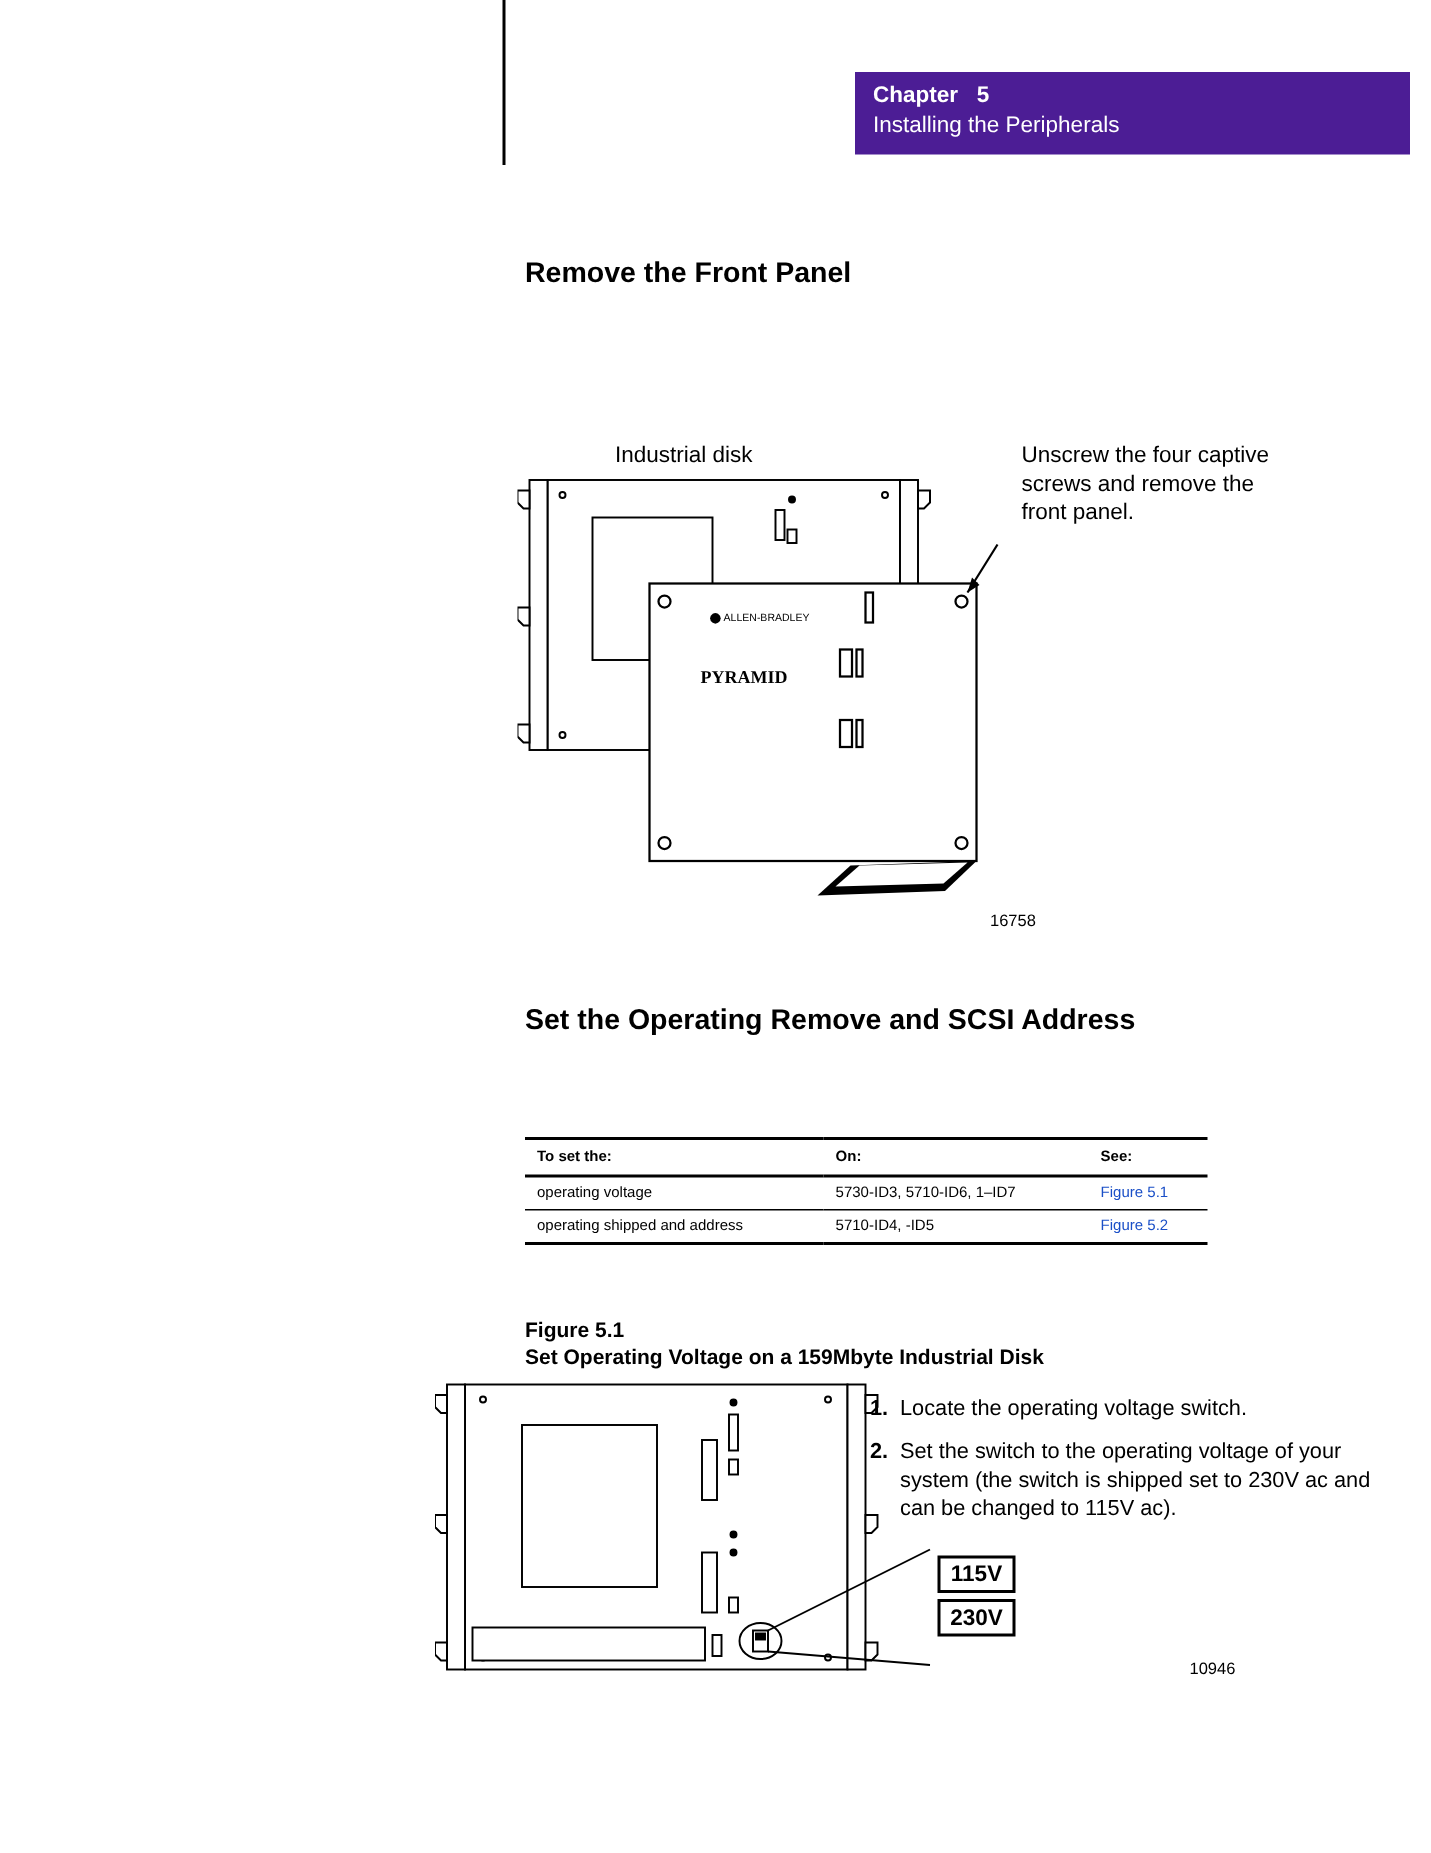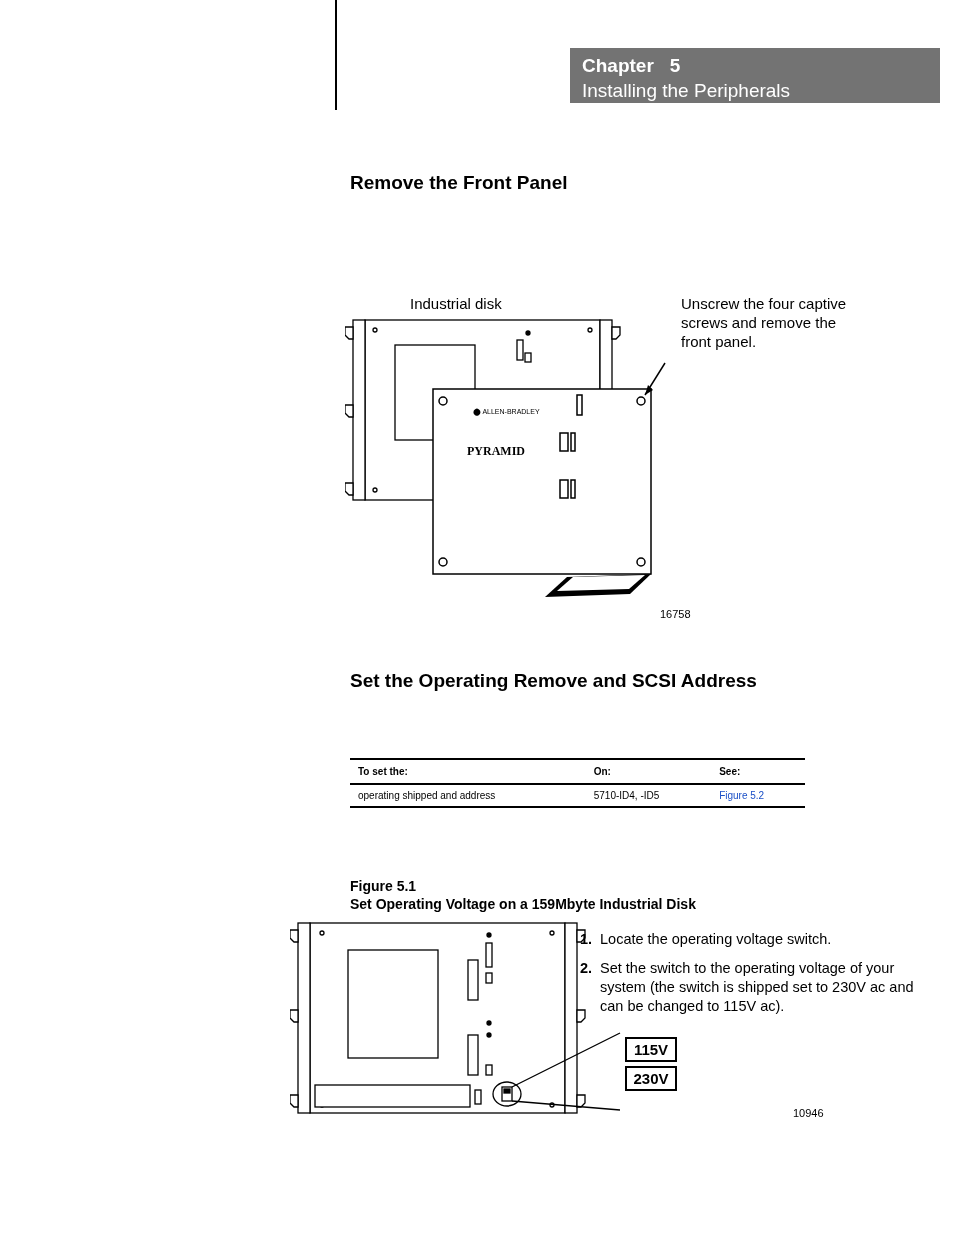--- a/index.html
+++ b/index.html
@@ -22,25 +22,25 @@
     width: 2px;
     height: 110px;
     background: #000;
   }
   .chapter-box {
     position: absolute;
     left: 570px;
     top: 48px;
     width: 370px;
     height: 55px;
-    background: #737373;
+    background: #4c1d95;
     color: #fff;
     padding: 6px 12px 8px 12px;
     box-sizing: border-box;
-    font-size: 19px;
+    font-size: 15px;
     line-height: 1.3;
   }
   .chapter-box .chapnum {
     font-weight: bold;
   }
   h2.section {
     position: absolute;
     font-size: 19px;
     font-weight: bold;
     margin: 0;
@@ -227,20 +227,25 @@
     <table class="settbl">
       <thead>
         <tr>
           <th>To set the:</th>
           <th>On:</th>
           <th>See:</th>
         </tr>
       </thead>
       <tbody>
         <tr>
+          <td>operating voltage</td>
+          <td>5730-ID3, 5710-ID6, 1–ID7</td>
+          <td class="figlink">Figure 5.1</td>
+        </tr>
+        <tr>
           <td>operating shipped and address</td>
           <td>5710-ID4, -ID5</td>
           <td class="figlink">Figure 5.2</td>
         </tr>
       </tbody>
     </table>
   </div>
 
   <div class="fig-caption">
     <span>Figure 5.1</span><br>

